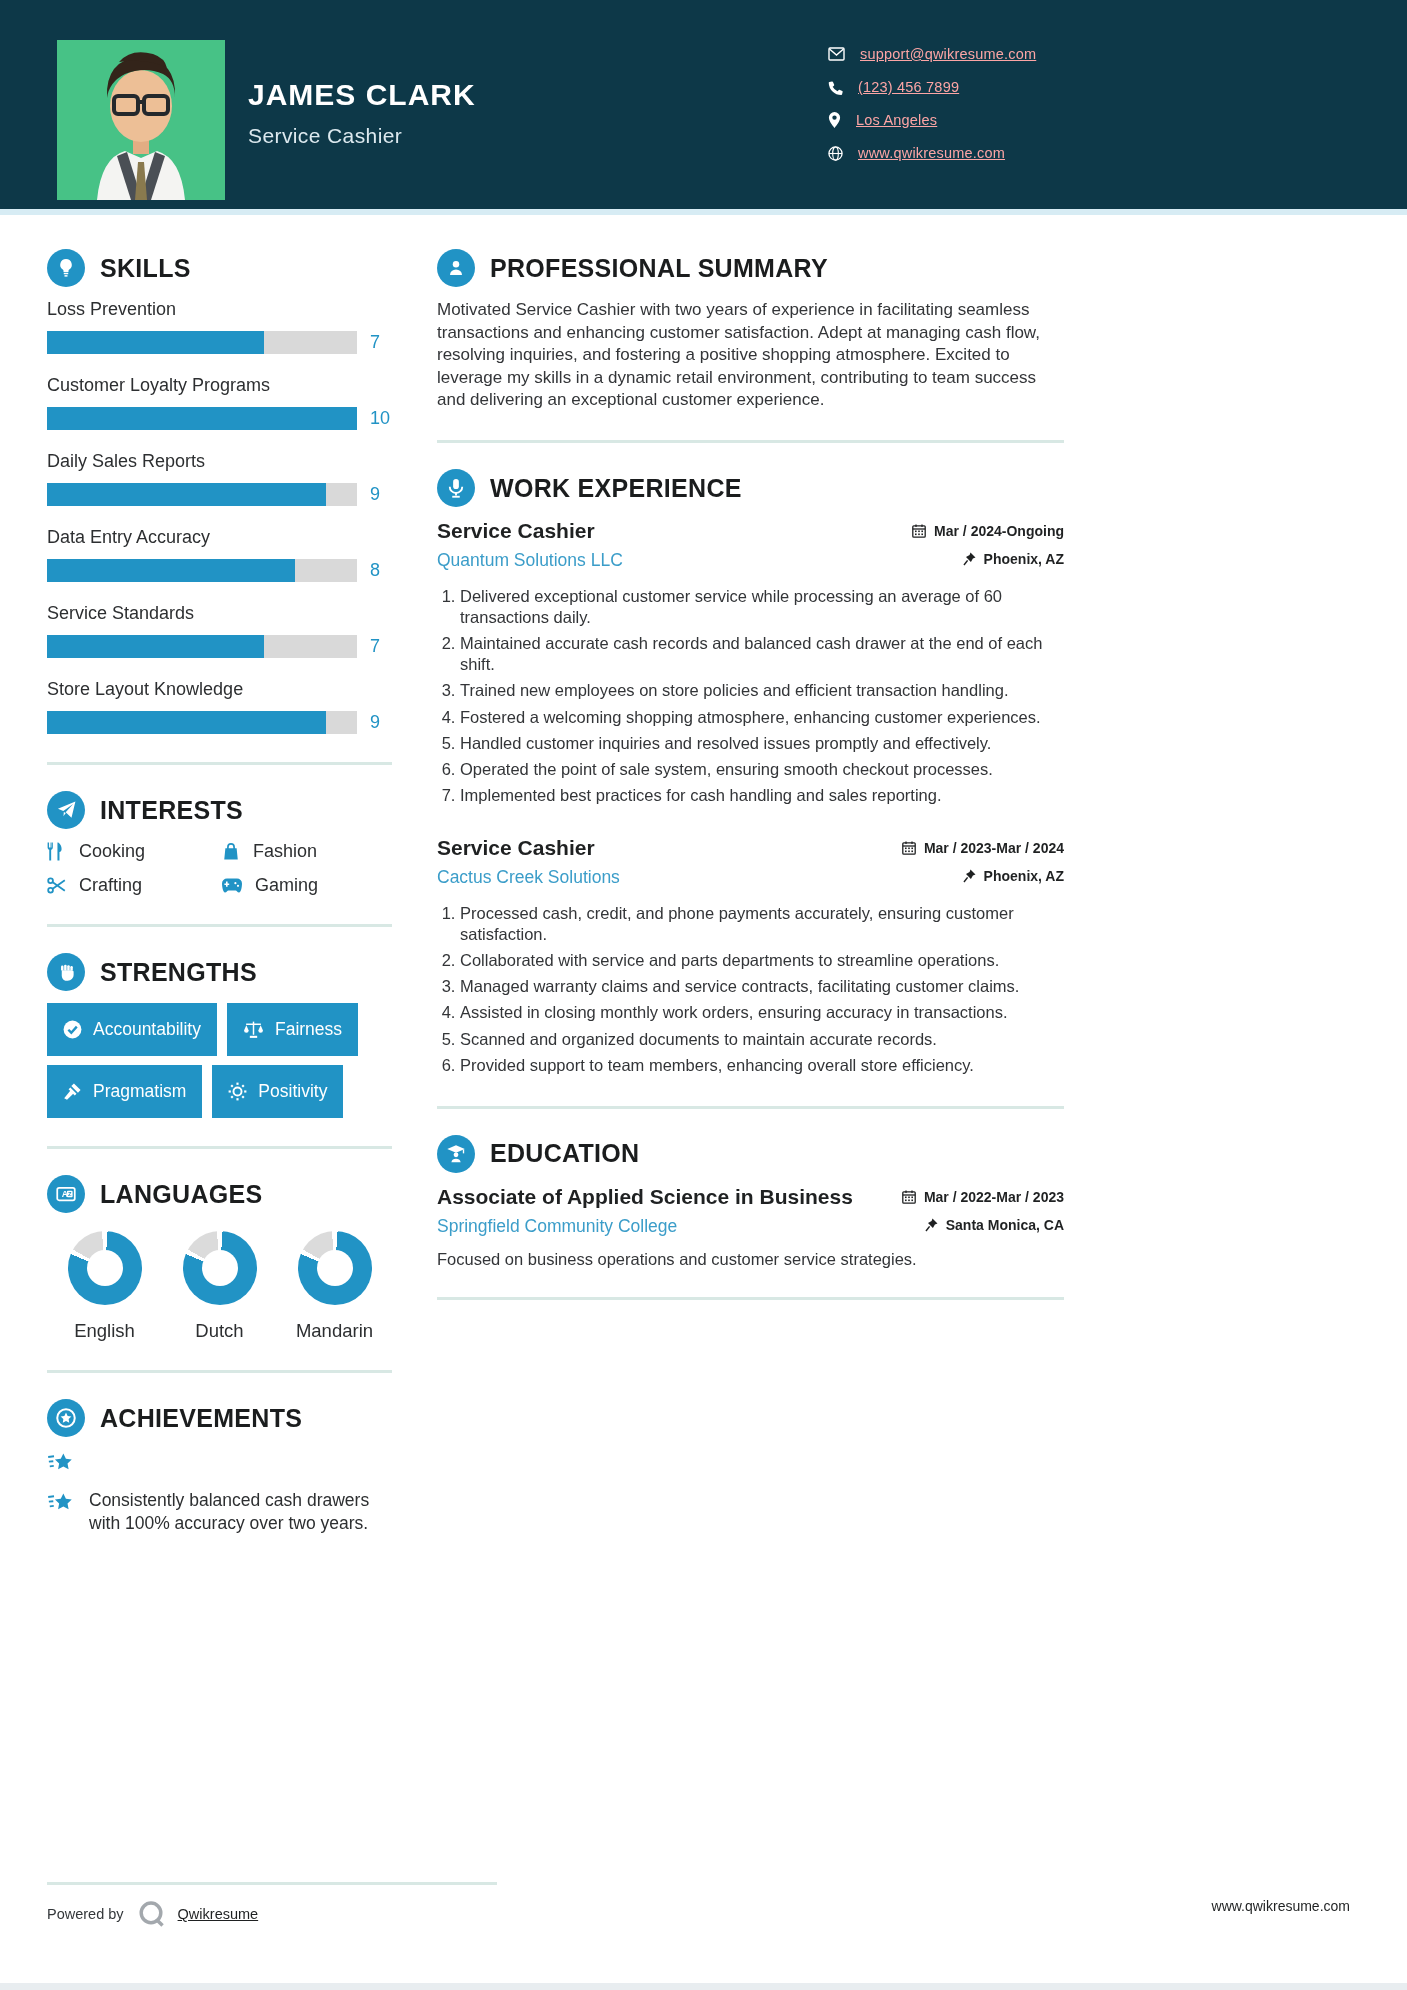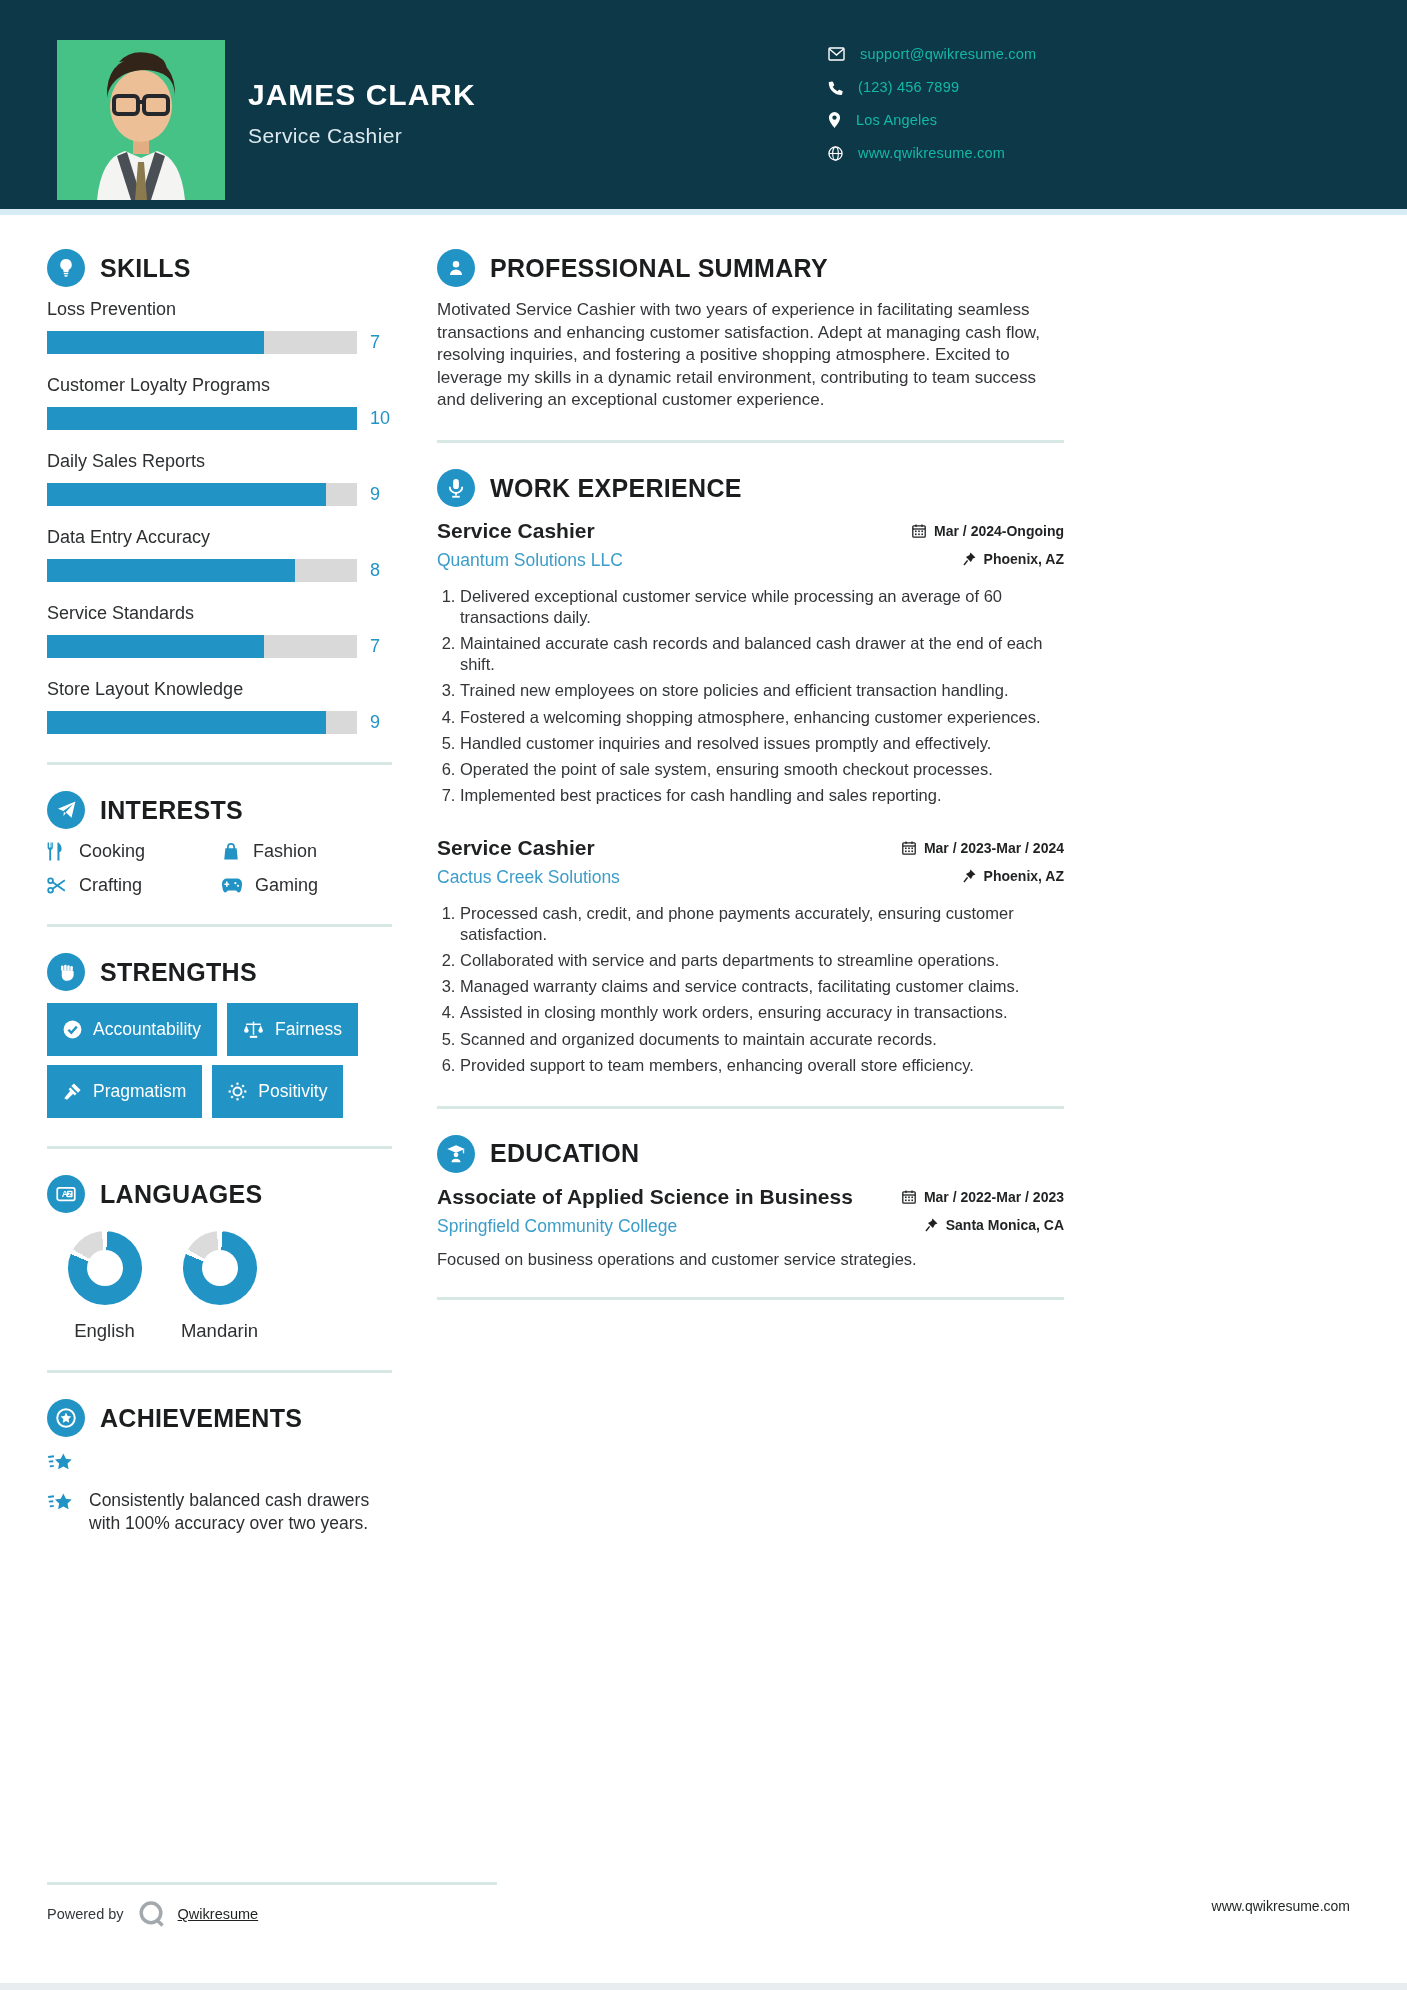--- a/index.html
+++ b/index.html
@@ -24,21 +24,21 @@
   .photo{
     position:absolute;left:57px;top:40px;width:168px;height:160px;
     background:#47c286;overflow:hidden;
   }
   .id-block{position:absolute;left:248px;top:80px;}
   .name{color:#ffffff;font-size:30px;font-weight:bold;letter-spacing:1px;line-height:1;}
   .role{color:#dce9ef;font-size:21px;margin-top:14px;letter-spacing:.4px;}
   .contacts{position:absolute;left:828px;top:45px;}
   .contact-row{display:flex;align-items:center;gap:15px;height:18px;margin-bottom:15px;}
   .contact-row svg{flex:none;}
-  .contact-text{color:#14b8a6;font-size:14.5px;letter-spacing:.2px;}
+  .contact-text{color:#fca5a5;font-size:14.5px;letter-spacing:.2px;text-decoration:underline;}
   
   .content{display:flex;padding:34px 0 0 47px;}
   .col-left{width:345px;flex:none;}
   .col-right{width:627px;flex:none;margin-left:45px;}
   .hr{height:3px;background:var(--divider);margin:28px 0 26px 0;}
   
   .sec-head{display:flex;align-items:center;gap:15px;margin-bottom:12px;}
   .sec-icon{width:38px;height:38px;border-radius:50%;background:var(--accent);
     display:flex;align-items:center;justify-content:center;flex:none;}
   .sec-title{font-size:25px;font-weight:bold;color:#1b1d1e;letter-spacing:.3px;}
@@ -362,20 +362,24 @@
         </span>
         <span class="sec-title">LANGUAGES</span>
       </div>
       <div class="langs">
         <div class="lang">
           <div class="donut" style="--pct: 80;"></div>
           <div class="lang-label">English</div>
         </div>
         <div class="lang">
           <div class="donut" style="--pct: 80;"></div>
+          <div class="lang-label">Dutch</div>
+        </div>
+        <div class="lang">
+          <div class="donut" style="--pct: 80;"></div>
           <div class="lang-label">Mandarin</div>
         </div>
       </div>
     </div>
 
     <div class="hr"></div>
 
     <div>
       <div class="sec-head">
         <span class="sec-icon">

